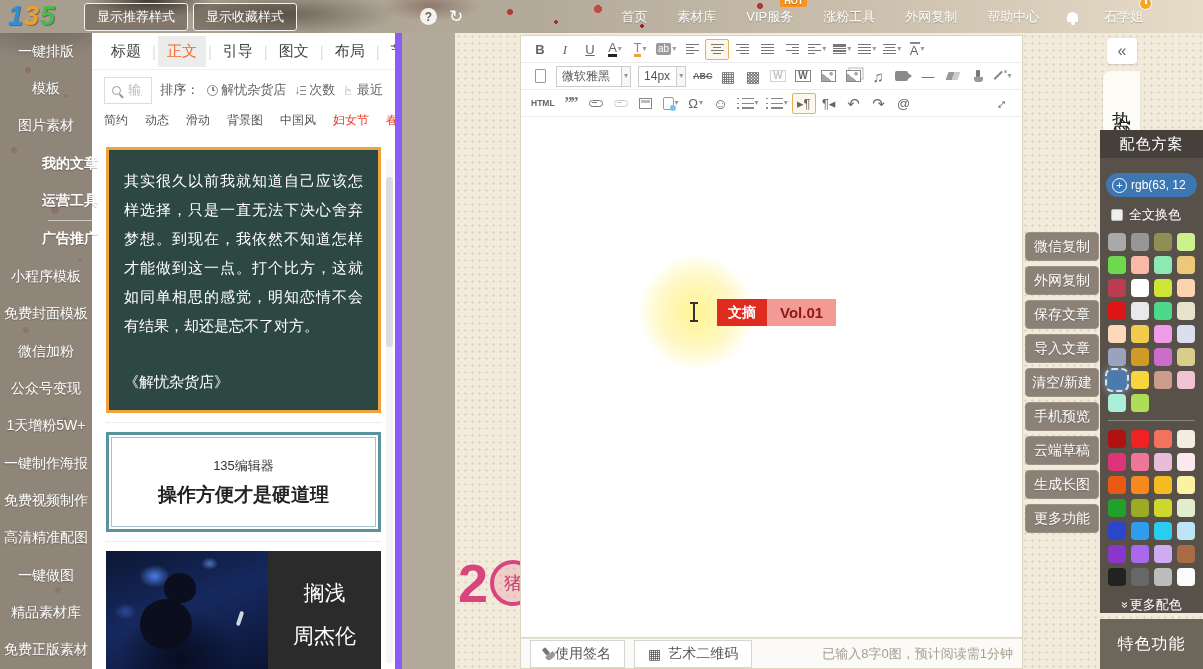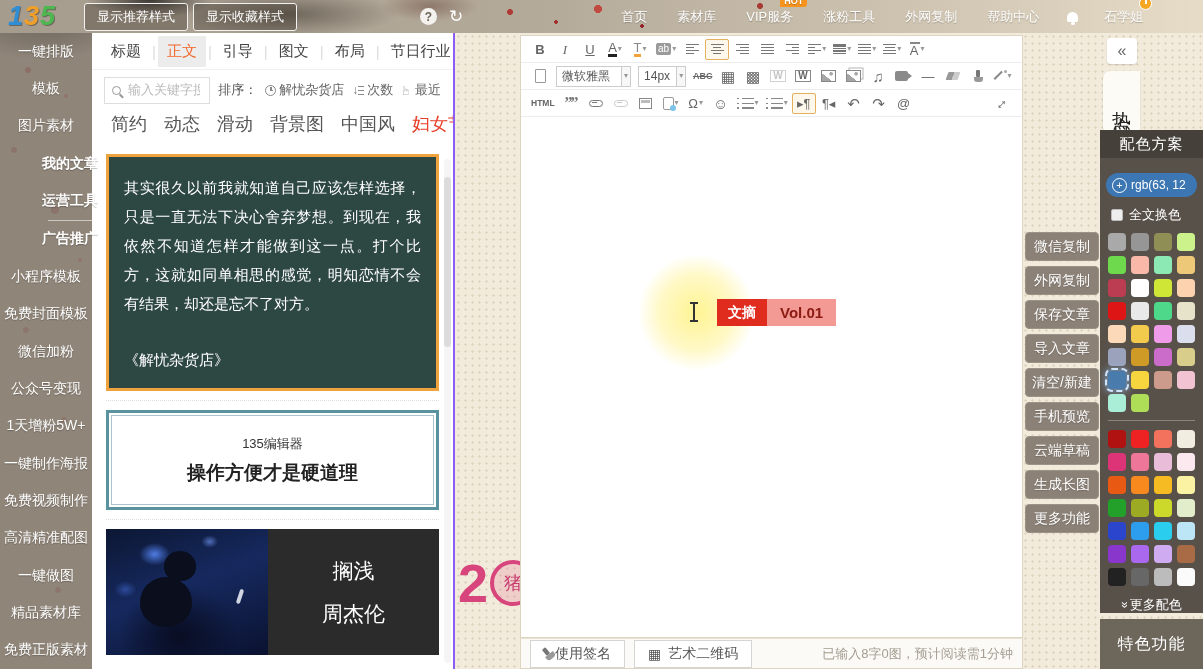--- a/index.html
+++ b/index.html
@@ -63,42 +63,42 @@
   
   .sidebar{position:absolute;left:0;top:33px;width:92px;bottom:0;z-index:10;display:flex;flex-direction:column;
     background:rgba(128,118,107,.72);}
   .sb-item{flex:1;display:flex;align-items:center;justify-content:center;color:#fff;font-size:14px;cursor:pointer;
     text-shadow:0 1px 1px rgba(0,0,0,.25);white-space:nowrap;}
   .sb-item.active{background:#4a4139;}
   .sb-item.bold{font-weight:bold;margin-left:48px;}
   .sb-item.divider{border-bottom:1px solid rgba(255,255,255,.55);}
 
   
-  .styles-panel{position:absolute;left:92px;top:33px;width:363px;bottom:0;background:#fff;z-index:5;overflow:hidden;
-    border-right:2px solid #8b5cf6;}
+  .styles-panel{position:absolute;left:92px;top:33px;width:310px;bottom:0;background:#fff;z-index:5;overflow:hidden;
+    border-right:7px solid #8b5cf6;}
   .tabs{display:flex;align-items:center;height:37px;padding:0 10px;font-size:15px;color:#444;border-bottom:1px solid #f0f0f0;}
   .tab{padding:6px 9px;cursor:pointer;white-space:nowrap;}
   .tab.active{color:#f2672a;background:#ececec;}
   .tab-sep{color:#ddd;margin:0 2px;}
   .search-row{display:flex;align-items:center;height:40px;padding:0 12px;gap:8px;font-family:Liberation Serif, serif;}
   .search-box{display:flex;align-items:center;width:152px;height:27px;border:1px solid #ddd;padding:0 7px;background:#fff;}
   .ic-search{width:9px;height:9px;border:1.6px solid #999;border-radius:50%;position:relative;margin-right:5px;flex:none;}
   .ic-search:after{content:"";position:absolute;right:-4px;bottom:-3px;width:5px;height:1.6px;background:#999;transform:rotate(45deg);}
   .search-box input{border:none;outline:none;width:100%;font-size:13px;color:#333;font-family:inherit;}
   .search-box input::placeholder{color:#bbb;}
   .sort-label{font-size:13px;color:#555;white-space:nowrap;}
   .sort-opt{display:flex;align-items:center;gap:3px;font-size:13px;color:#666;cursor:pointer;white-space:nowrap;}
   .ic-clock{width:11px;height:11px;border:1.3px solid #888;border-radius:50%;position:relative;}
   .ic-clock:after{content:"";position:absolute;left:4px;top:1.5px;width:1.3px;height:3.5px;background:#888;}
   .ic-clock:before{content:"";position:absolute;left:4px;top:4px;width:3px;height:1.3px;background:#888;}
   .sort-ic{display:flex;align-items:center;}
   .sort-ic .arr{font-size:12px;color:#777;line-height:1;}
   .bars3{width:6px;height:9px;background:repeating-linear-gradient(to bottom,#888 0 1.4px,transparent 1.4px 3.8px);}
   .hand{display:inline-block;transform:rotate(-90deg);font-size:12px;color:#777;}
-  .filter-row{display:flex;align-items:center;padding:2px 12px 8px;gap:17px;font-size:18px;color:#555;margin-left:7px;}
+  .filter-row{display:flex;align-items:center;padding:2px 12px 8px;gap:17px;font-size:12px;color:#555;}
   .filter-item{cursor:pointer;white-space:nowrap;}
   .filter-item.hot{color:#e8402a;}
   .cards{padding:10px 14px 0;}
   .quote-card{border:3px solid #efa33e;background:#2d4742;color:#fff;padding:16px 15px 14px;font-size:15px;line-height:29px;text-align:justify;}
   .quote-source{margin-top:27px;}
   .card-sep{border-top:1px dotted #ddd;margin:9px 0;}
   .brand-card{border:3px solid #5a93a0;padding:2px;}
   .brand-inner{border:1px solid #a9c3ca;text-align:center;padding:19px 6px 18px;}
   .brand-line1{font-size:13px;color:#333;}
   .brand-line2{font-size:19px;font-weight:bold;color:#222;margin-top:7px;}

